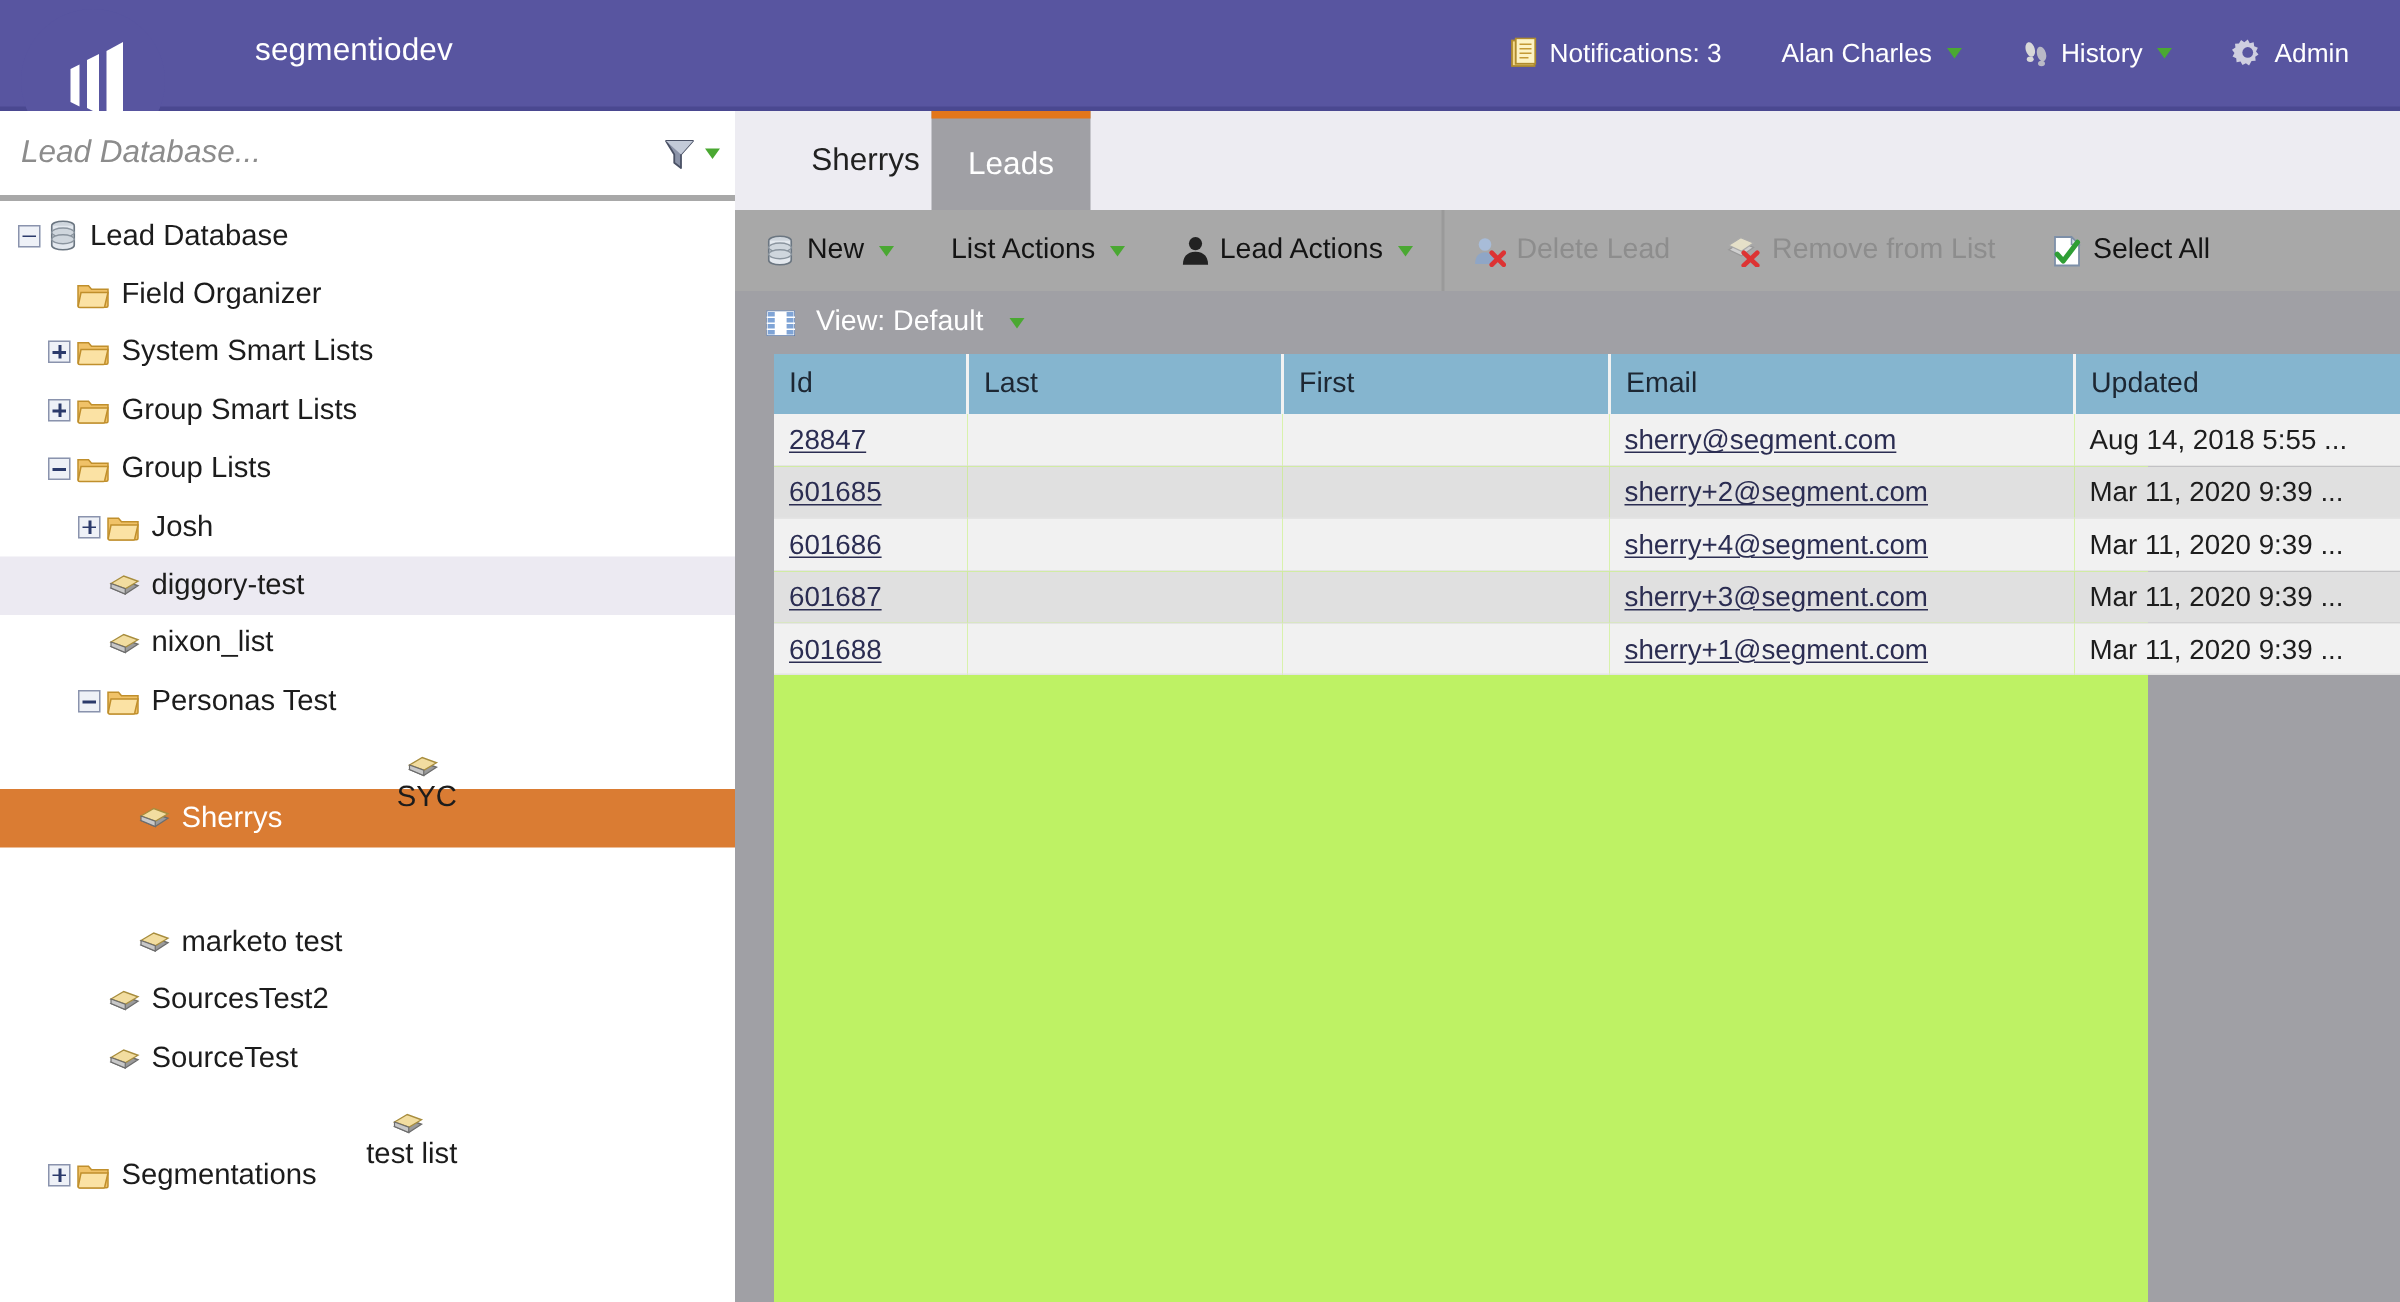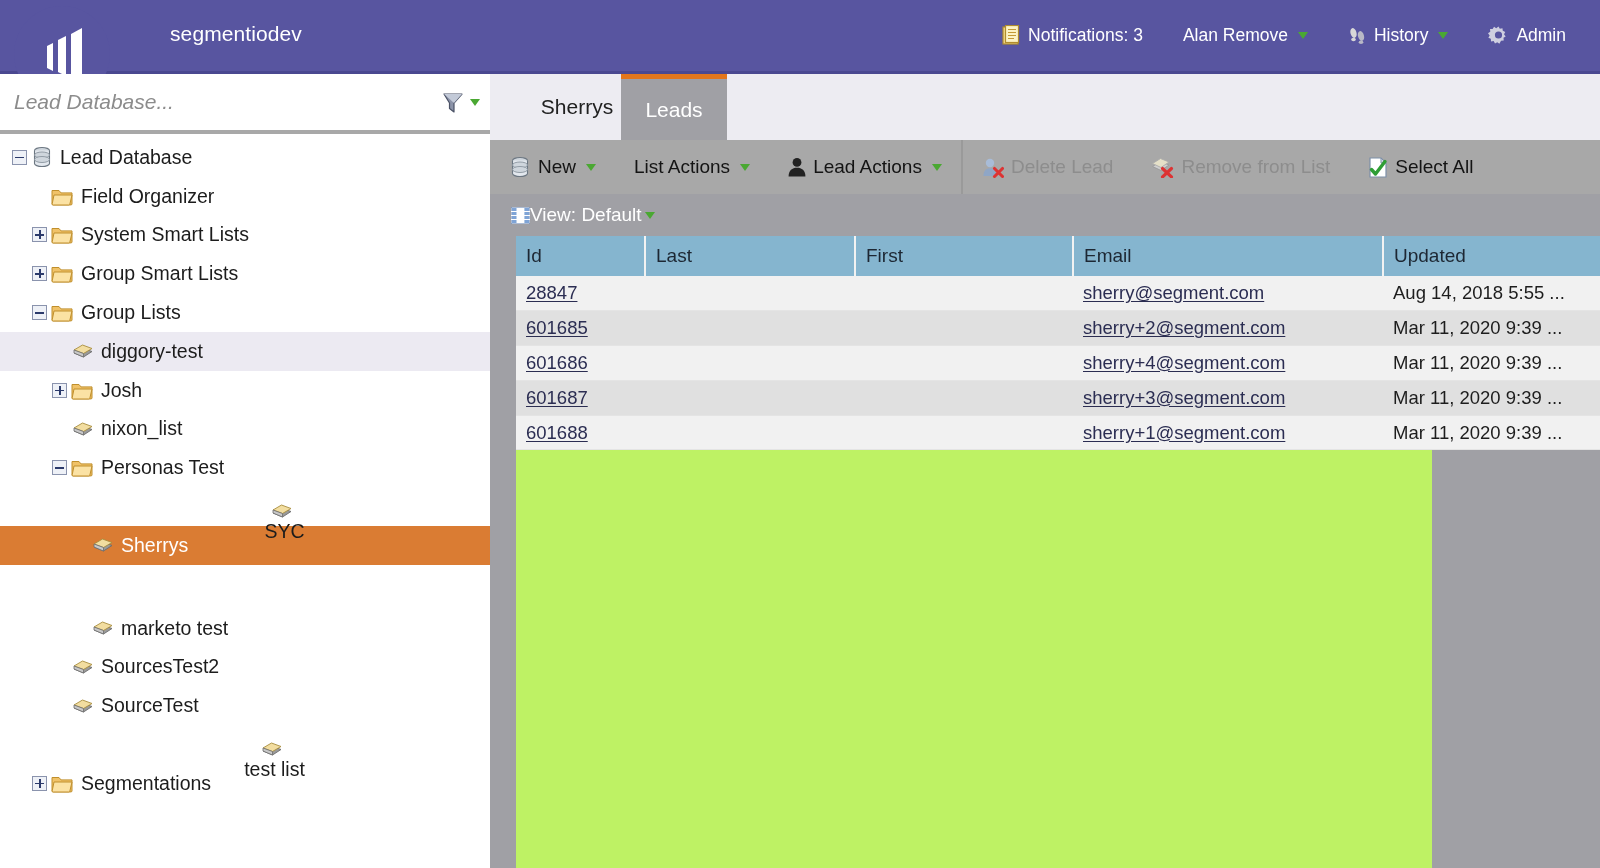--- a/index.html
+++ b/index.html
@@ -131,21 +131,21 @@
     font-size: 19px; color: #141414; white-space: nowrap;
   }
   .tb-item.disabled { color: #8d8d8d; }
   .tb-sep { width: 2px; height: 54px; background: #9a9a9a; }
 
   .viewbar {
     position: absolute; left: 0; top: 120px; width: 1110px; height: 42px;
     background: #a0a0a5; display: flex; align-items: center;
   }
   .viewbar .vb-label {
-    display: flex; align-items: center; gap: 0;
+    display: flex; align-items: center; gap: 14px;
     margin-left: 21px; font-size: 19px; color: #ffffff; white-space: nowrap;
   }
 
   .gridwrap {
     position: absolute; left: 0; top: 162px; width: 1110px; height: 632px;
     background: #a0a0a5;
   }
   .grid {
     position: absolute; left: 26px; top: 0; width: 916px; height: 632px;
     background: #bef264;
@@ -187,21 +187,21 @@
           <line x1="7" y1="4.5" x2="15" y2="4.5" stroke="#c49a35" stroke-width="1"></line>
           <line x1="7" y1="7.5" x2="15" y2="7.5" stroke="#c49a35" stroke-width="1"></line>
           <line x1="7" y1="10.5" x2="15" y2="10.5" stroke="#c49a35" stroke-width="1"></line>
           <line x1="7" y1="13.5" x2="13" y2="13.5" stroke="#c49a35" stroke-width="1"></line>
         </svg>
       </span>
       <span>Notifications: 3</span>
     </div>
 
     <div class="hr-item">
-      <span>Alan Remove</span>
+      <span>Alan Charles</span>
       <span class="caret-green"></span>
     </div>
 
     <div class="hr-item">
       <span class="ico">
         <svg width="19" height="19" viewBox="0 0 19 19">
           <ellipse cx="5.5" cy="7" rx="3" ry="5" fill="#d8d8d8" transform="rotate(-16 5.5 7)"></ellipse>
           <ellipse cx="5.5" cy="13.5" rx="2.3" ry="1.8" fill="#d8d8d8"></ellipse>
           <ellipse cx="13" cy="10" rx="3" ry="5" fill="#b9b9c6" transform="rotate(-16 13 10)"></ellipse>
           <ellipse cx="13" cy="16.3" rx="2.3" ry="1.8" fill="#b9b9c6"></ellipse>
@@ -284,36 +284,36 @@
         <span class="tlabel">Group Smart Lists</span>
       </div>
       <div class="tnode" style="padding-left: 32px;">
         <span class="toggle minus"></span>
         <span class="ico"><svg width="23" height="19" viewBox="0 0 23 19">
             <path d="M1 3.5 h7 l2 2.4 h11 v11 a1 1 0 0 1-1 1 H2 a1 1 0 0 1-1-1 Z" fill="#f0c268" stroke="#c08f2c" stroke-width="1"></path>
             <path d="M3 8 h18 l-2.2 9.3 a1 1 0 0 1-1 .7 H2.2 a1 1 0 0 1-1-1.2 Z" fill="#fbe2a4" stroke="#c08f2c" stroke-width="1"></path>
           </svg></span>
         <span class="tlabel">Group Lists</span>
       </div>
-      <div class="tnode sel-light" style="padding-left: 52px;">
-        <span class="toggle none"></span>
-        <span class="ico"><svg width="23" height="18" viewBox="0 0 23 18">
-            <path d="M3 11 L11.5 6 L21 9.5 L12.5 15 Z" fill="#9a9a9a" stroke="#6d6d6d" stroke-width="0.9"></path>
-            <path d="M3 8 L11.5 3 L21 6.5 L12.5 11.5 Z" fill="#f2dda0" stroke="#a88d3d" stroke-width="0.9"></path>
-            <path d="M3 8 L3 11 L12.5 15 L12.5 11.5 Z" fill="#c8c8c8" stroke="#6d6d6d" stroke-width="0.8"></path>
-          </svg></span>
-        <span class="tlabel">diggory-test</span>
-      </div>
       <div class="tnode" style="padding-left: 52px;">
         <span class="toggle plus"></span>
         <span class="ico"><svg width="23" height="19" viewBox="0 0 23 19">
             <path d="M1 3.5 h7 l2 2.4 h11 v11 a1 1 0 0 1-1 1 H2 a1 1 0 0 1-1-1 Z" fill="#f0c268" stroke="#c08f2c" stroke-width="1"></path>
             <path d="M3 8 h18 l-2.2 9.3 a1 1 0 0 1-1 .7 H2.2 a1 1 0 0 1-1-1.2 Z" fill="#fbe2a4" stroke="#c08f2c" stroke-width="1"></path>
           </svg></span>
         <span class="tlabel">Josh</span>
+      </div>
+      <div class="tnode sel-light" style="padding-left: 52px;">
+        <span class="toggle none"></span>
+        <span class="ico"><svg width="23" height="18" viewBox="0 0 23 18">
+            <path d="M3 11 L11.5 6 L21 9.5 L12.5 15 Z" fill="#9a9a9a" stroke="#6d6d6d" stroke-width="0.9"></path>
+            <path d="M3 8 L11.5 3 L21 6.5 L12.5 11.5 Z" fill="#f2dda0" stroke="#a88d3d" stroke-width="0.9"></path>
+            <path d="M3 8 L3 11 L12.5 15 L12.5 11.5 Z" fill="#c8c8c8" stroke="#6d6d6d" stroke-width="0.8"></path>
+          </svg></span>
+        <span class="tlabel">diggory-test</span>
       </div>
       <div class="tnode" style="padding-left: 52px;">
         <span class="toggle none"></span>
         <span class="ico"><svg width="23" height="18" viewBox="0 0 23 18">
             <path d="M3 11 L11.5 6 L21 9.5 L12.5 15 Z" fill="#9a9a9a" stroke="#6d6d6d" stroke-width="0.9"></path>
             <path d="M3 8 L11.5 3 L21 6.5 L12.5 11.5 Z" fill="#f2dda0" stroke="#a88d3d" stroke-width="0.9"></path>
             <path d="M3 8 L3 11 L12.5 15 L12.5 11.5 Z" fill="#c8c8c8" stroke="#6d6d6d" stroke-width="0.8"></path>
           </svg></span>
         <span class="tlabel">nixon_list</span>
       </div>

